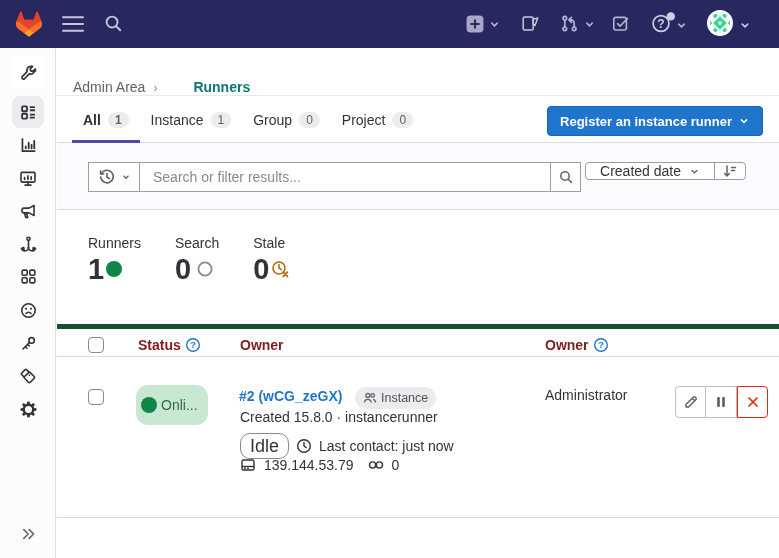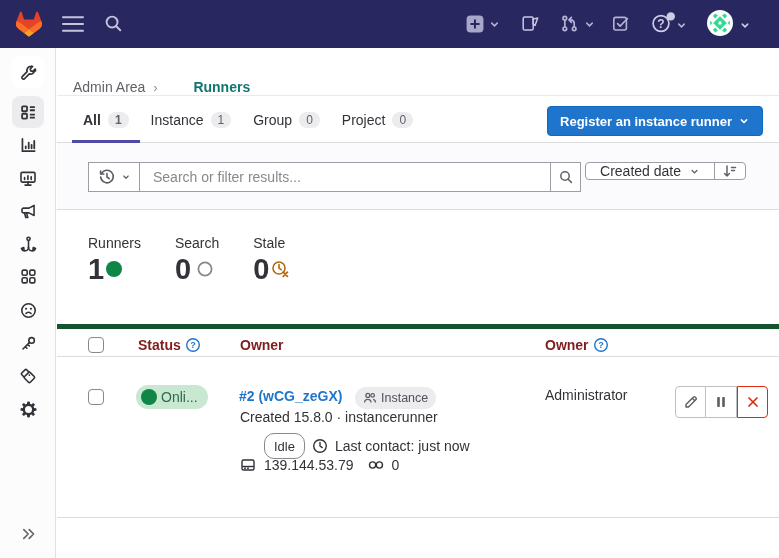--- a/index.html
+++ b/index.html
@@ -60,32 +60,32 @@
   .thead { position:absolute; left:0; top:276px; width:722px; height:33px;
     border-top:5px solid #14532d; border-bottom:1px solid #dcdcde;
     font-size:14px; font-weight:700; color:#7f1d1d; }
   .thead .cbx { top:8px; }
   .thead .hcell { top:8px; }
   .cbx { width:16px; height:16px; border:1px solid #89888d; border-radius:4px; background:#fff; }
   .hcell { display:flex; align-items:center; gap:4px; }
   .trow { position:absolute; left:0; top:309px; width:722px; height:161px;
     border-bottom:1px solid #dcdcde; }
 
-  .badge-succ { position:absolute; left:79px; top:28px; height:24px; border-radius:12px;
+  .badge-succ { position:absolute; left:79px; top:28px; height:40px; border-radius:12px;
     background:#c9e8d2; display:flex; align-items:center; padding:0 10px 0 5px;
     color:#2f6a4b; font-size:14px; }
   .dot-g { width:16px; height:16px; border-radius:50%; background:#108548; margin-right:4px; }
   .rlink { position:absolute; left:182px; top:31px; font-size:14px; font-weight:700; color:#1f75cb; }
   .ibadge { position:absolute; left:298px; top:30px; height:22px; background:#ececef;
     border-radius:11px; display:flex; align-items:center; gap:4px; padding:0 8px;
     font-size:12.5px; color:#535158; }
   .rline { position:absolute; left:183px; font-size:14px; color:#333238; display:flex;
     align-items:center; }
   .idle { border:1px solid #89888d; border-radius:10px; height:20px; padding:12px 9px;
-    font-size:13px; display:flex; align-items:center; color:#333238;margin-left:24px; }
+    font-size:18px; display:flex; align-items:center; color:#333238; }
   .owner { position:absolute; left:488px; top:30px; font-size:14px; color:#333238; }
   .acts { position:absolute; right:11px; top:29px; display:flex; height:32px; }
   .abtn { width:31px; border:1px solid #bfbfc3; background:#fff; display:flex;
     align-items:center; justify-content:center; }
   .abtn.first { border-radius:4px 0 0 4px; }
   .abtn.mid { border-left:none; }
   .abtn.del { border:1px solid #dd2b0e; border-radius:0 4px 4px 0; }
 </style>
 </head>
 <body>

